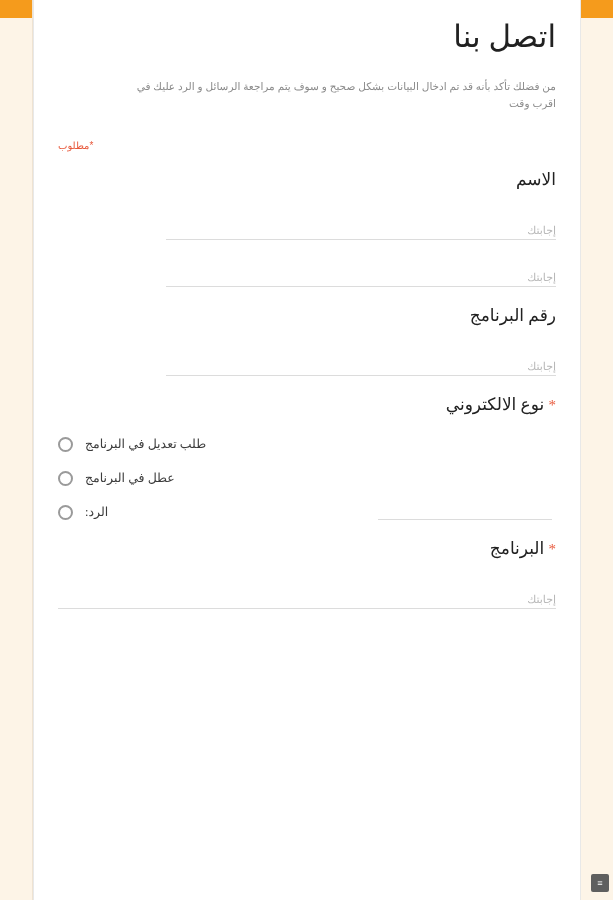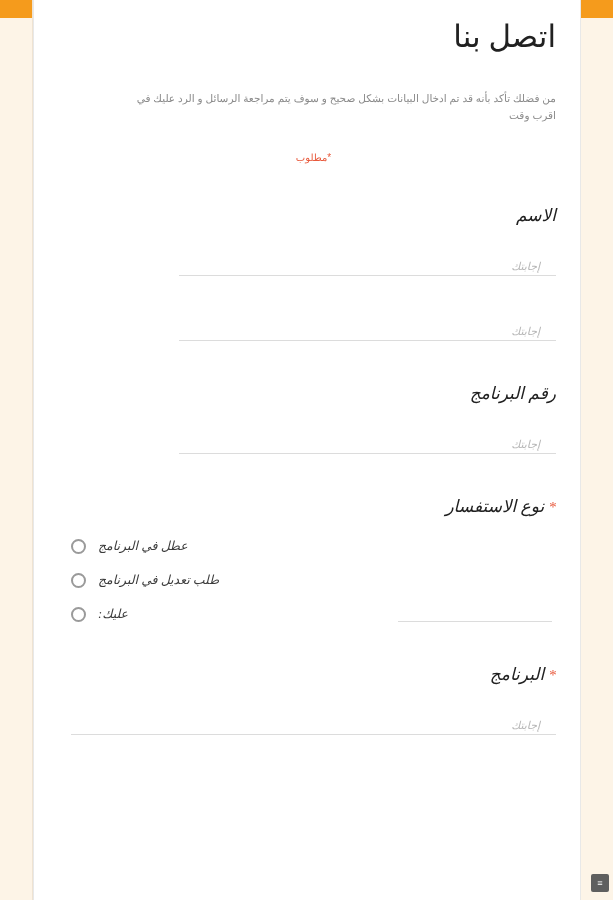--- a/index.html
+++ b/index.html
@@ -58,69 +58,68 @@
     top: 0;
     left: 33px;
     right: 32px;
     bottom: 0;
     background: #ffffff;
     border-left: 1px solid #e8e8e8;
     border-right: 1px solid #e8e8e8;
     overflow: hidden;
   }
   .form-inner {
-    padding: 0 24px 0 37px;
+    padding: 0 24px 0 24px;
   }
   .form-title {
     font-size: 31px;
     color: #212121;
     font-weight: 400;
     text-align: right;
     margin: 16px 0 0 0;
     line-height: 42px;
     font-family: "Liberation Serif", serif;
   }
   .form-desc {
     font-size: 10.5px;
     color: #8a8a8a;
     text-align: right;
     line-height: 17px;
-    margin-top: 32px;
+    margin-top: 20px;
     padding-left: 60px;
   }
   .required-note {
     font-size: 10px;
     color: #e8593c;
-    text-align: center;
+    text-align: left;
     margin-top: 28px;
   }
   .question-block {
-    margin-top: 40px;
-    font-style: italic;
+    margin-top: 16px;
   }
   .question-title {
     font-size: 17px;
     color: #212121;
     text-align: right;
     line-height: 26px;
     font-family: "Liberation Serif", serif;
   }
   .req-star {
     color: #e8593c;
     font-size: 15px;
   }
   .answer-line {
     margin-top: 22px;
     border-bottom: 1px solid #dcdcdc;
     height: 24px;
     position: relative;
   }
   .answer-placeholder {
     position: absolute;
-    right: 16px;
+    right: 0;
     bottom: 2px;
     font-size: 11px;
     color: #b7b7b7;
   }
   .answer-line.short {
     margin-right: 0;
     margin-left: 108px;
   }
   .radio-row {
     display: flex;
@@ -204,37 +203,37 @@
       <div class="question-block">
         <div class="question-title">رقم البرنامج</div>
         <div class="answer-line short">
           <span class="answer-placeholder">إجابتك</span>
         </div>
       </div>
 
       <div class="question-block">
         <div class="question-title">
           <span class="req-star">*</span>
-          <span>نوع الاستفسار</span>
+          <span>نوع الالكتروني</span>
+        </div>
+
+        <div class="radio-row">
+          <span class="radio-circle"></span>
+          <span class="radio-label">طلب تعديل في البرنامج</span>
         </div>
 
         <div class="radio-row">
           <span class="radio-circle"></span>
           <span class="radio-label">عطل في البرنامج</span>
         </div>
 
+
         <div class="radio-row">
           <span class="radio-circle"></span>
-          <span class="radio-label">طلب تعديل في البرنامج</span>
-        </div>
-
-
-        <div class="radio-row">
-          <span class="radio-circle"></span>
-          <span class="radio-label">عليك:</span>
+          <span class="radio-label">الرد:</span>
           <span class="other-fill"></span>
         </div>
       </div>
 
       <div class="question-block">
         <div class="question-title">
           <span class="req-star">*</span>
           <span>البرنامج</span>
         </div>
         <div class="comment-line">

